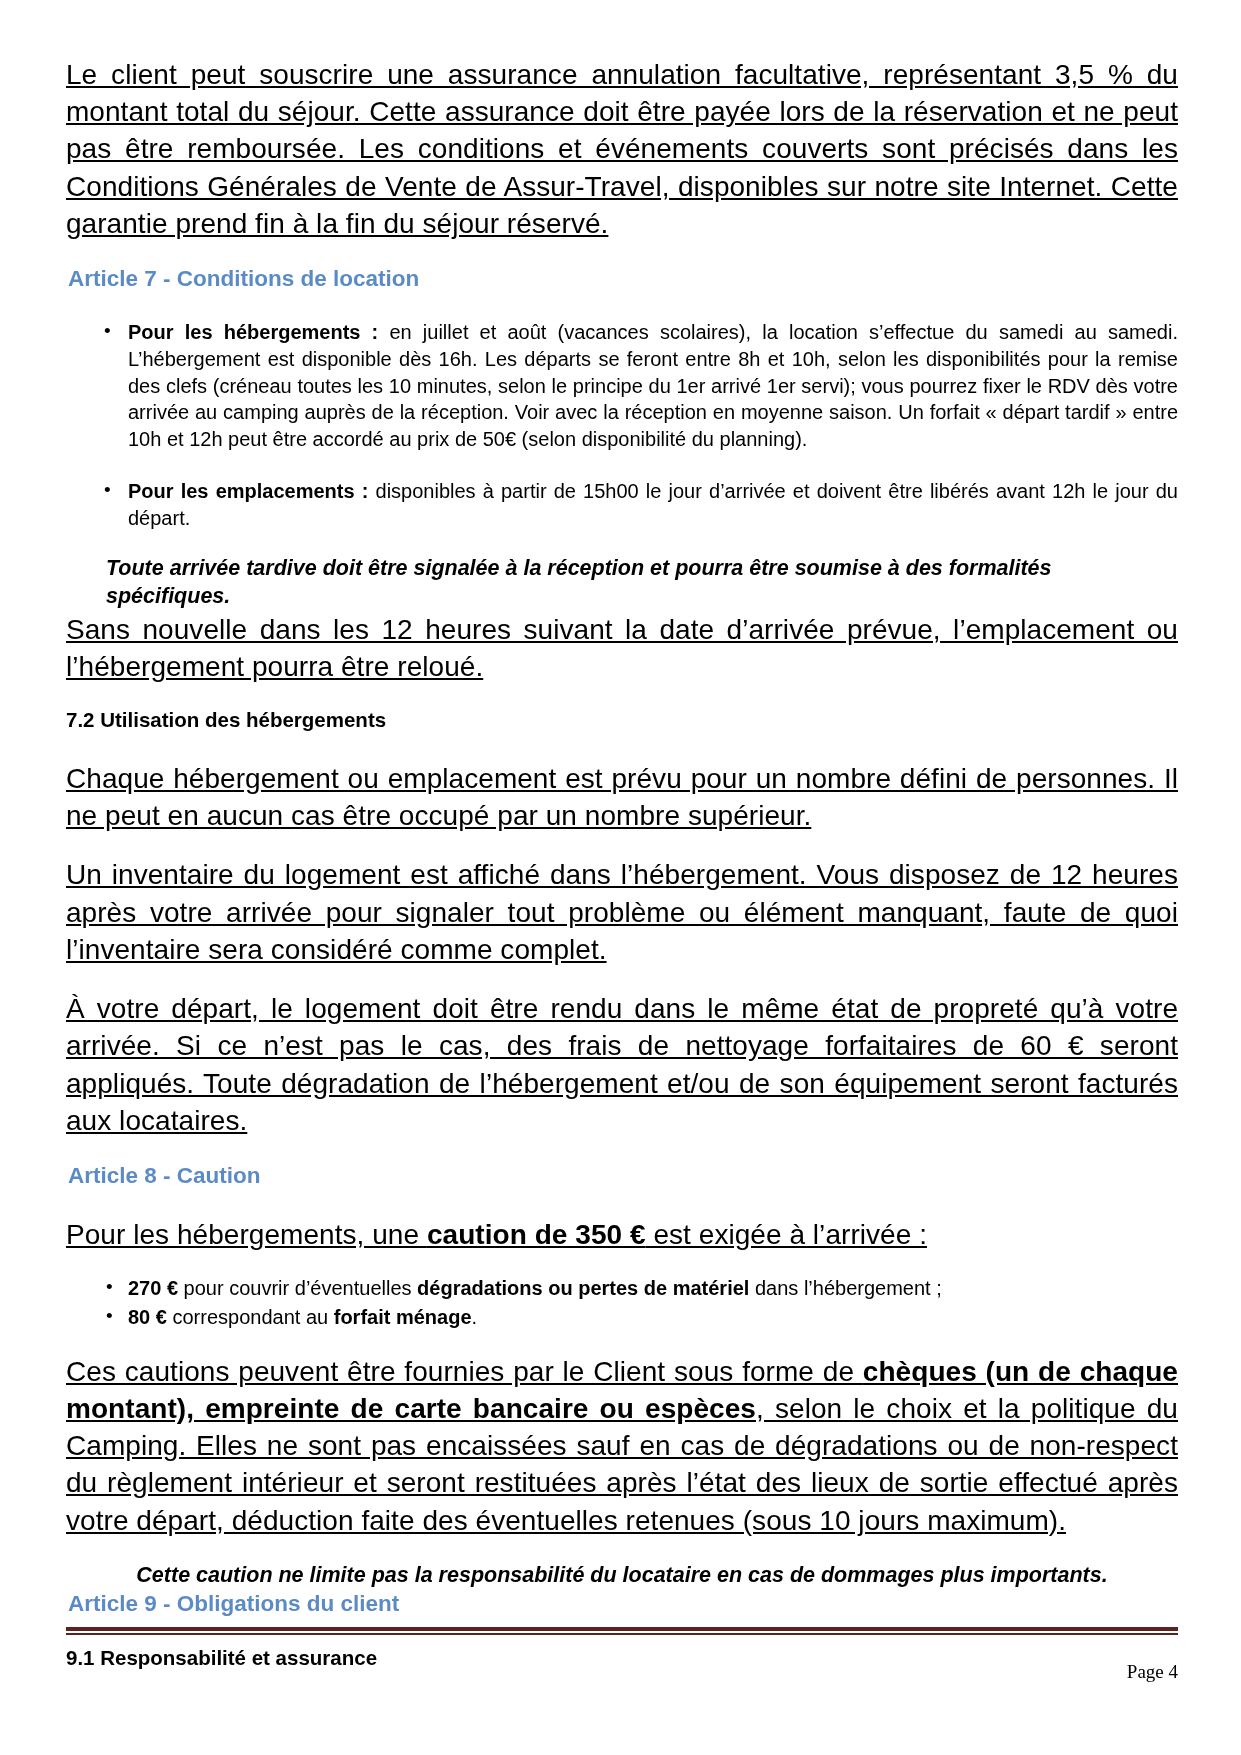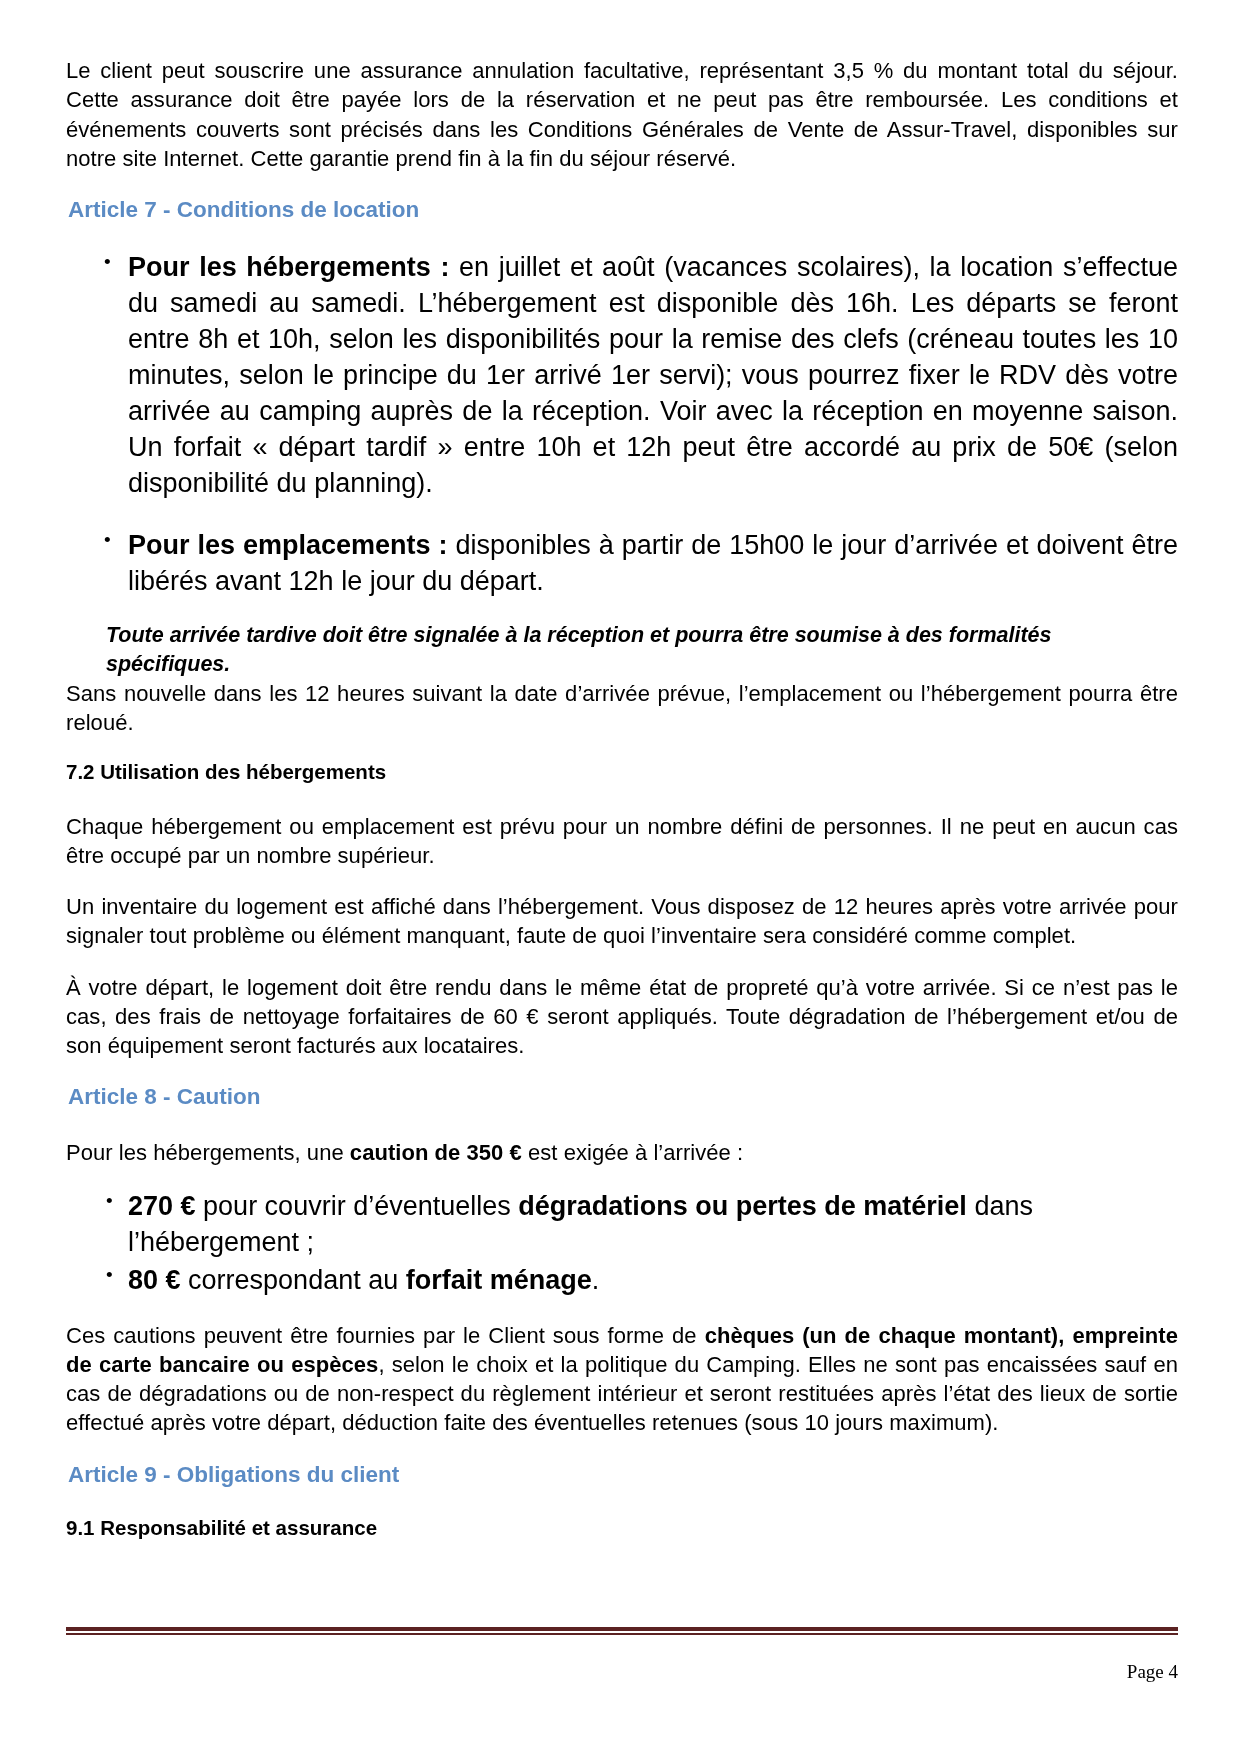--- a/index.html
+++ b/index.html
@@ -22,26 +22,27 @@
   .content {
     position: absolute;
     left: 66px;
     top: 56px;
     width: 1112px;
   }
   p, li, h2, h3, div.note {
     margin: 0;
   }
   .body-text {
-    font-size: 22px;
+    font-size: 28px;
     line-height: 1.33;
     text-align: justify;
     text-justify: inter-word;
     letter-spacing: 0.05px;
     margin-bottom: 22px;
+    text-decoration: underline;
   }
   .article-heading {
     color: #5b8bc4;
     font-size: 22.5px;
     font-weight: bold;
     line-height: 1.3;
     margin-bottom: 26px;
     padding-left: 2px;
   }
   .sub-heading {
@@ -51,21 +52,21 @@
     margin-bottom: 26px;
   }
   ul.bullets {
     list-style: none;
     margin: 0 0 22px 0;
     padding: 0;
   }
   ul.bullets li {
     position: relative;
     padding-left: 62px;
-    font-size: 27px;
+    font-size: 20px;
     line-height: 1.33;
     text-align: justify;
     text-justify: inter-word;
     margin-bottom: 26px;
   }
   ul.bullets li:last-child {
     margin-bottom: 8px;
   }
   ul.bullets li::before {
     content: "\2022";
@@ -163,20 +164,21 @@
       <li>
         <b>270 €</b><span> pour couvrir d’éventuelles </span><b>dégradations ou pertes de matériel</b><span> dans l’hébergement ;</span>
       </li>
       <li>
         <b>80 €</b><span> correspondant au </span><b>forfait ménage</b><span>.</span>
       </li>
     </ul>
 
     <p class="body-text" style="margin-top:22px;"><span>Ces cautions peuvent être fournies par le Client sous forme de </span><b>chèques (un de chaque montant), empreinte de carte bancaire ou espèces</b><span>, selon le choix et la politique du Camping. Elles ne sont pas encaissées sauf en cas de dégradations ou de non-respect du règlement intérieur et seront restituées après l’état des lieux de sortie effectué après votre départ, déduction faite des éventuelles retenues (sous 10 jours maximum).</span></p>
 
+    <div class="note left-ish">Cette caution ne limite pas la responsabilité du locataire en cas de dommages plus importants.</div>
 
     <h2 class="article-heading">Article 9 - Obligations du client</h2>
 
     <h3 class="sub-heading">9.1 Responsabilité et assurance</h3>
 
   </div>
 
   <div class="footer">
     <div class="footer-rule-top"></div>
     <div class="footer-rule-gap"></div>

